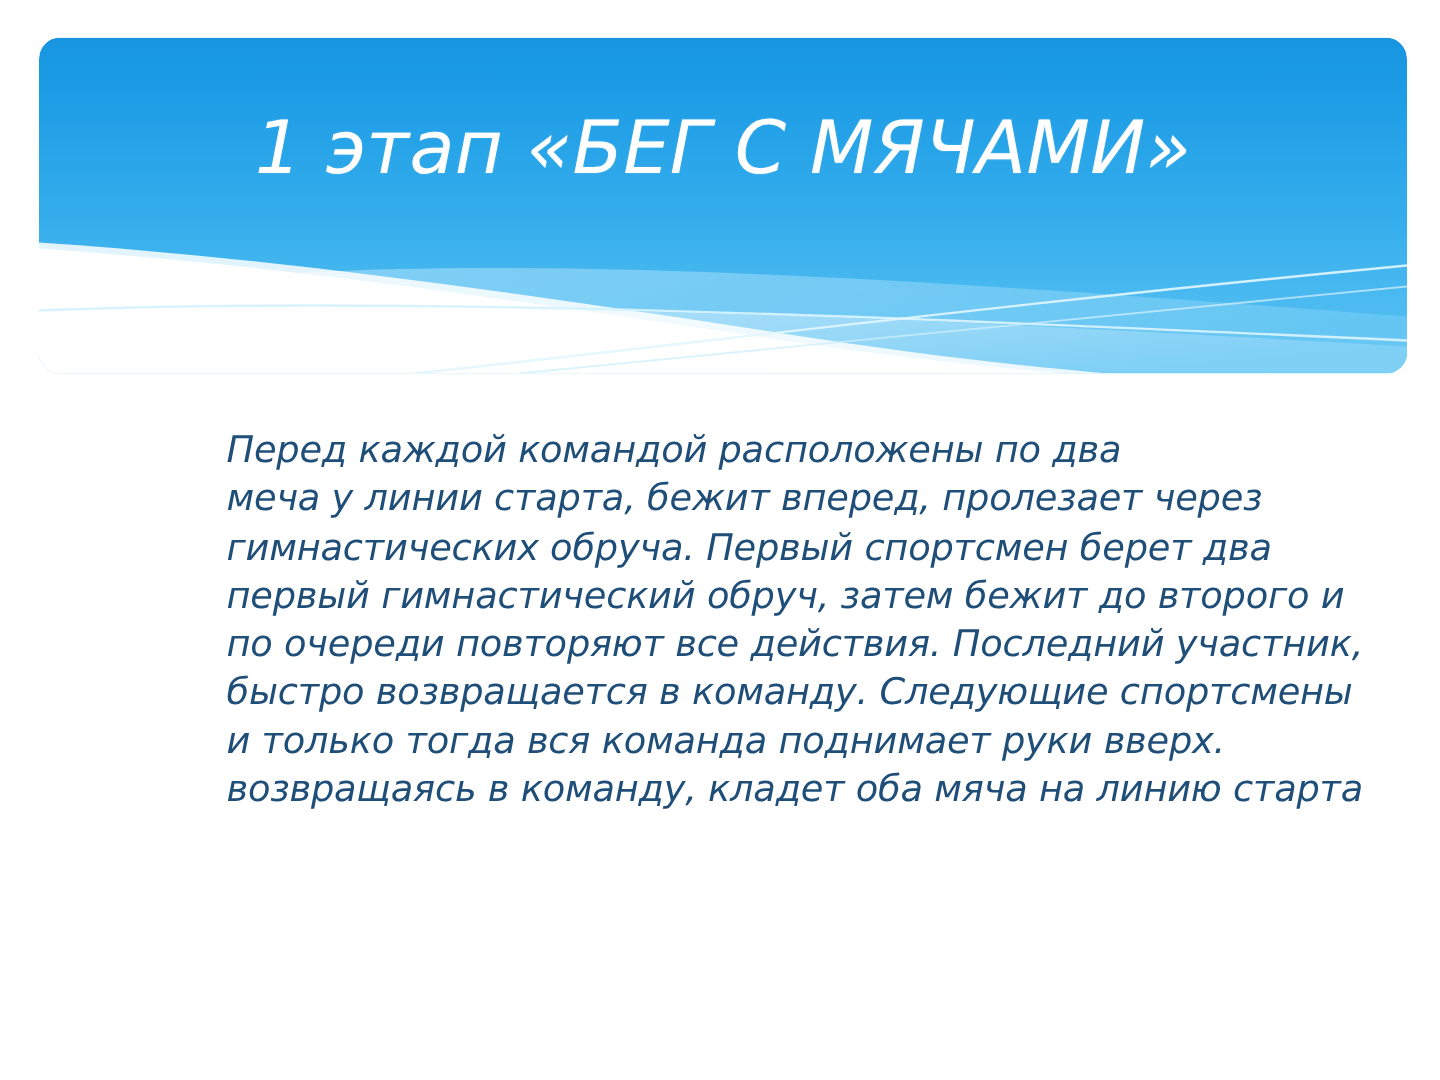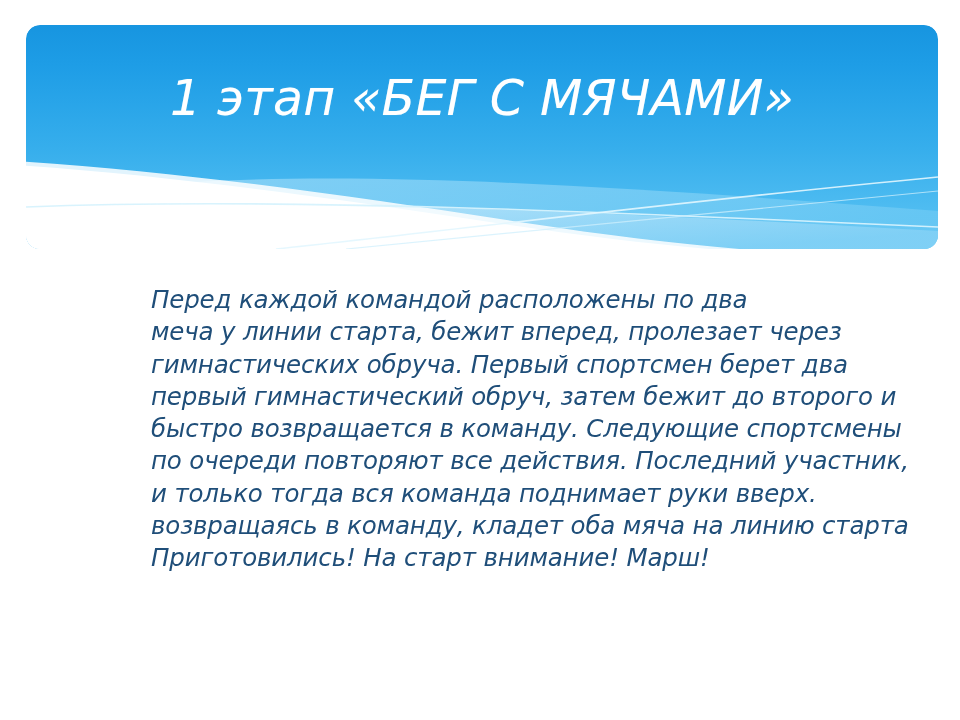--- a/index.html
+++ b/index.html
@@ -125,20 +125,19 @@
     </svg>
   </div>
 
   <div id="slide-title">1 этап «БЕГ С МЯЧАМИ»</div>
 
   <div id="body-text">
     <div class="para-line">Перед каждой командой расположены по два</div>
     <div class="para-line">меча у линии старта, бежит вперед, пролезает через</div>
     <div class="para-line">гимнастических обруча. Первый спортсмен берет два</div>
     <div class="para-line">первый гимнастический обруч, затем бежит до второго и</div>
+    <div class="para-line">по очереди повторяют все действия. Последний участник,</div>
     <div class="para-line">быстро возвращается в команду. Следующие спортсмены</div>
-    <div class="para-line">по очереди повторяют все действия. Последний участник,</div>
     <div class="para-line">и только тогда вся команда поднимает руки вверх.</div>
     <div class="para-line">возвращаясь в команду, кладет оба мяча на линию старта</div>
-    <div class="para-line">Приготовились! На старт внимание! Марш!</div>
   </div>
 
 </div>
 
 </body></html>

